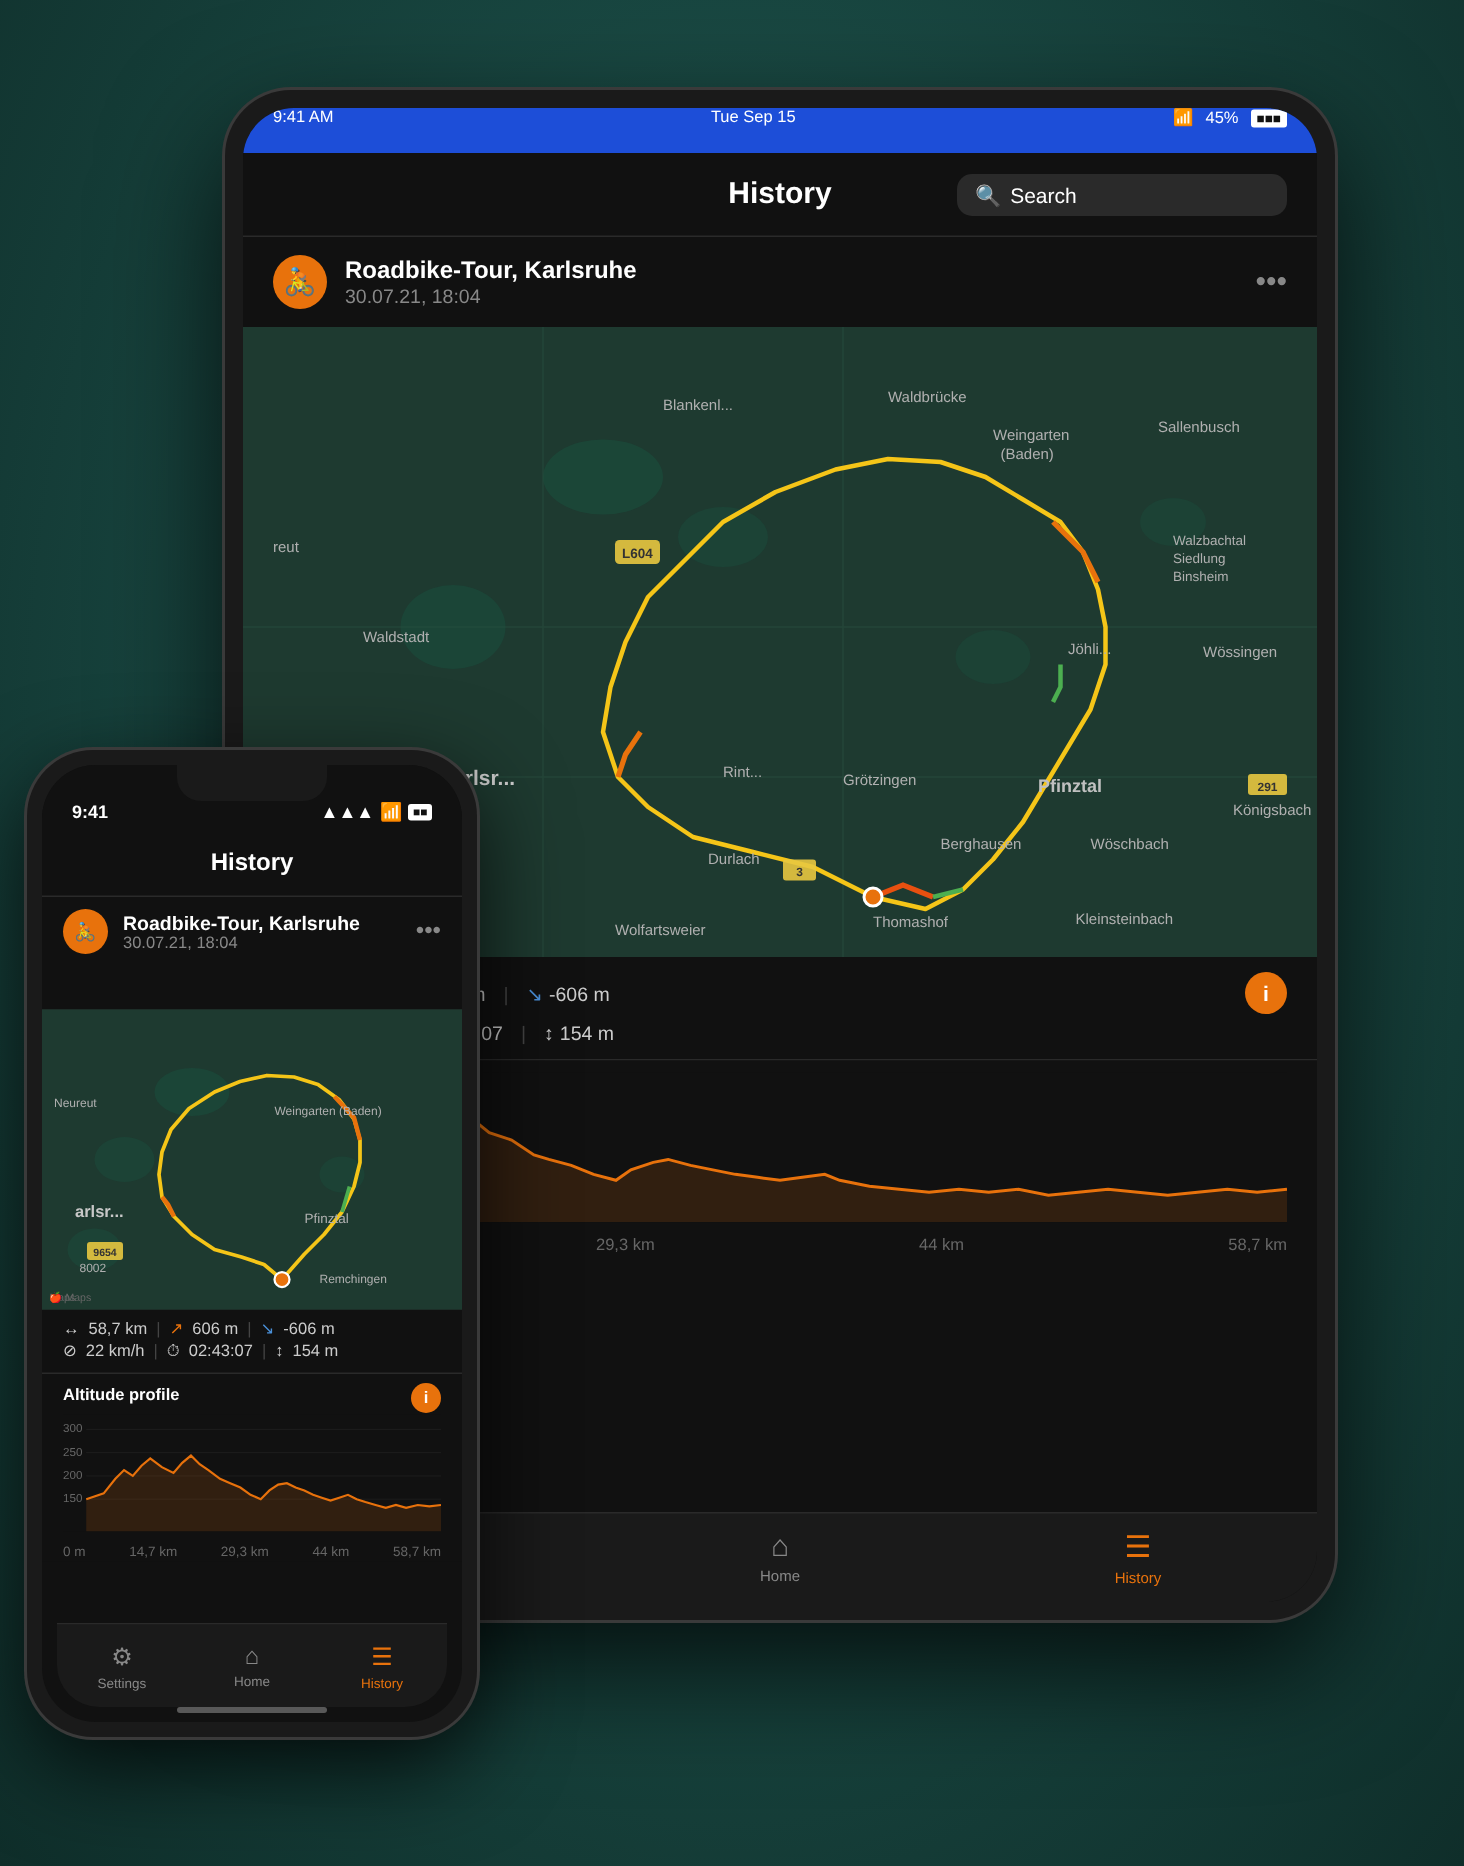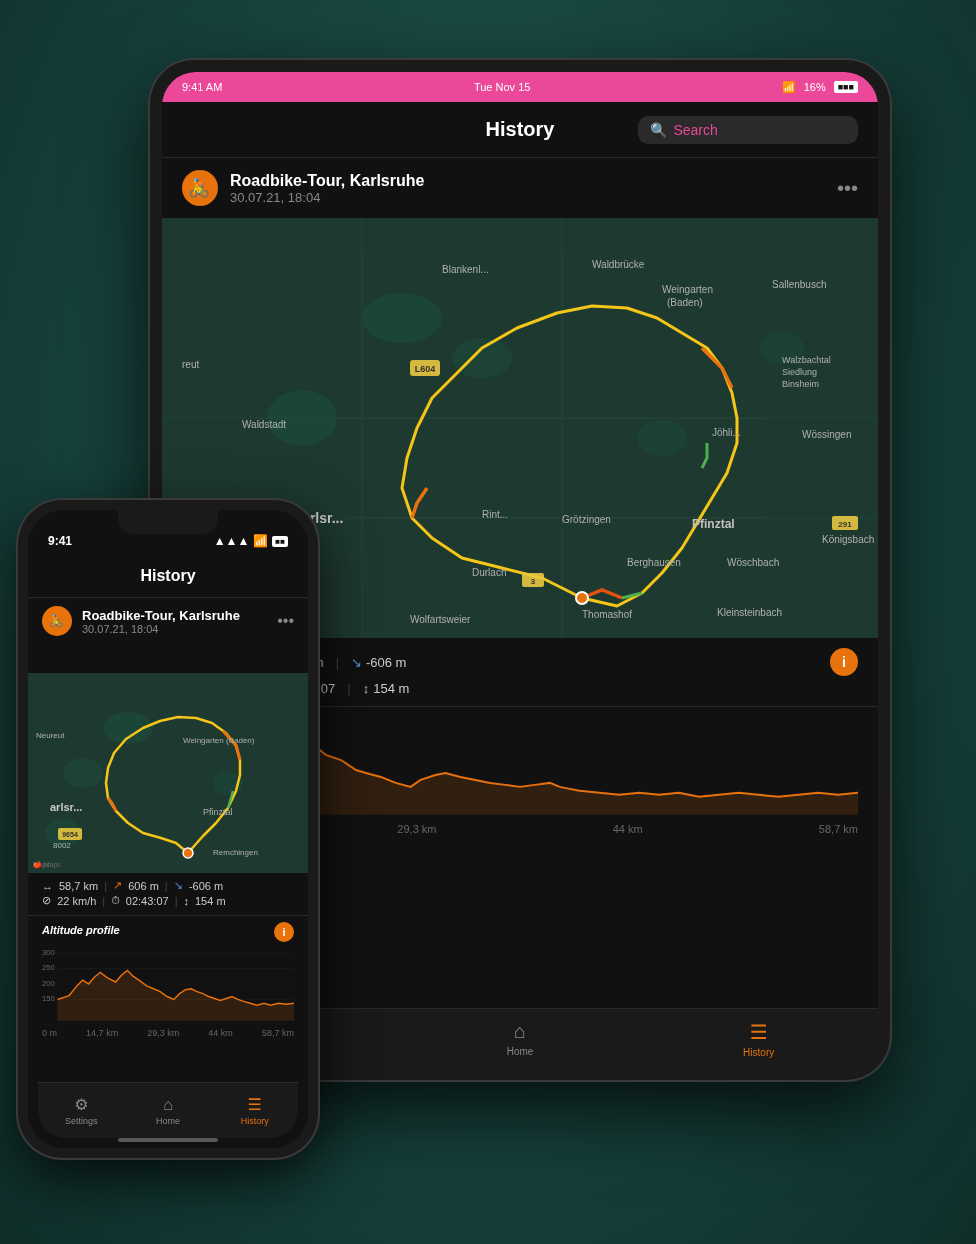--- a/index.html
+++ b/index.html
@@ -38,23 +38,23 @@
       position: absolute;
       top: 12px; left: 12px; right: 12px; bottom: 12px;
       background: #111;
       border-radius: 34px;
       overflow: hidden;
     }
 
     
     .ipad-statusbar {
       height: 30px;
-      background: #ec4899;
-      display: flex;
-      align-items: center;
+      background: #1d4ed8;
+      display: flex;
+      align-items: flex-start;
       justify-content: space-between;
       padding: 0 20px;
       font-size: 11px;
       color: #fff;
     }
 
     
     .ipad-header {
       height: 56px;
       background: #111;
@@ -336,21 +336,20 @@
     
     .iphone-altitude-section {
       background: #111;
       padding: 6px 14px 0;
     }
     .iphone-altitude-title {
       font-size: 11px;
       font-weight: 600;
       color: #fff;
       margin-bottom: 4px;
-      font-style: italic;
     }
     .iphone-altitude-section svg {
       width: 100%;
       height: 80px;
     }
     .iphone-altitude-xaxis {
       display: flex;
       justify-content: space-between;
       font-size: 9px;
       color: #666;
@@ -397,33 +396,33 @@
     }
   </style>
 </head>
 <body>
 
 <div class="ipad">
   <div class="ipad-screen">
 
     <div class="ipad-statusbar">
       <span>9:41 AM</span>
-      <span>Tue Nov 15</span>
+      <span>Tue Sep 15</span>
       <div style="display:flex;gap:8px;align-items:center;">
         <span>📶</span>
-        <span>16%</span>
+        <span>45%</span>
         <span style="background:#fff;color:#111;font-size:9px;padding:1px 4px;border-radius:2px;">■■■</span>
       </div>
     </div>
 
     <div class="ipad-header">
       <span class="ipad-header-title">History</span>
       <div class="ipad-search-box">
         <span style="color:#888;font-size:14px;">🔍</span>
-        <span style="color:#ec4899;font-size:14px;">Search</span>
+        <span style="color:#ffffff;font-size:14px;">Search</span>
       </div>
     </div>
 
     <div class="ipad-content">
 
       <div class="tour-header">
         <div class="tour-icon">
           <span>🚴</span>
         </div>
         <div class="tour-info">

